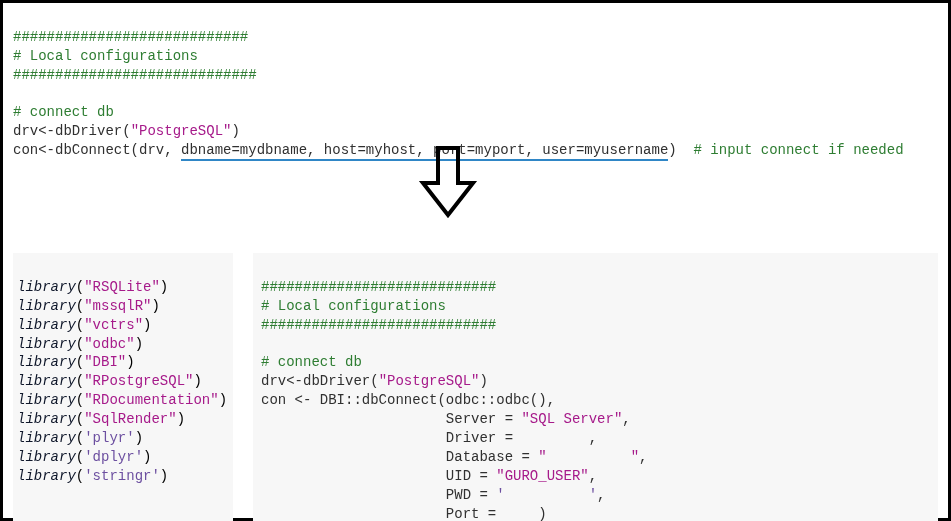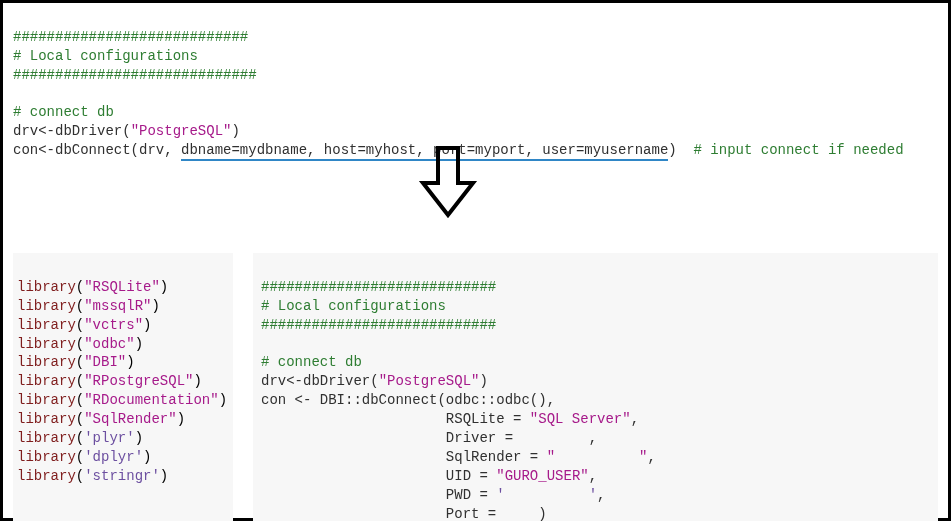--- a/index.html
+++ b/index.html
@@ -46,21 +46,21 @@
   .right-col {
     flex: 1;
     background: #f7f7f7;
     margin-left: 20px;
     padding: 6px 8px;
     white-space: pre;
   }
   .c-comment { color: #2e7d32; }
   .c-string  { color: #a61a8a; }
   .c-def     { color: #303030; }
-  .c-key     { color: #7f1d1d; }
+  .c-key     { color: #0f172a; font-style: italic; }
   .c-key2    { color: #6c4fa0; }
   .underline {
     border-bottom: 2px solid #2f86c6;
     padding-bottom: 1px;
   }
   svg.arrow-svg { display:block; }
 </style>
 </head>
 <body>
 
@@ -99,23 +99,23 @@
     </div>
 
     <div class="right-col">
 <span class="c-comment">############################</span>
 <span class="c-comment"># Local configurations</span>
 <span class="c-comment">############################</span>
 
 <span class="c-comment"># connect db</span>
 <span class="c-def"><span>drv&lt;-dbDriver(</span><span class="c-string">"PostgreSQL"</span><span>)</span></span>
 <span class="c-def">con &lt;- DBI::dbConnect(odbc::odbc(),</span>
-<span class="c-def"><span>                      </span><span>RSQLite = </span><span class="c-string">"SQL Server"</span>,</span>
+<span class="c-def"><span>                      </span><span>Server = </span><span class="c-string">"SQL Server"</span>,</span>
 <span class="c-def"><span>                      </span><span>Driver = </span><span>        </span>,</span>
-<span class="c-def"><span>                      </span><span>SqlRender = </span><span class="c-string">"          "</span>,</span>
+<span class="c-def"><span>                      </span><span>Database = </span><span class="c-string">"          "</span>,</span>
 <span class="c-def"><span>                      </span><span>UID = </span><span class="c-string">"GURO_USER"</span>,</span>
 <span class="c-def"><span>                      </span><span>PWD = </span><span class="c-key2">'          '</span>,</span>
 <span class="c-def"><span>                      </span><span>Port = </span><span>    </span><span>)</span></span>
     </div>
 
   </div>
 
 </div>
 
 </body></html>

